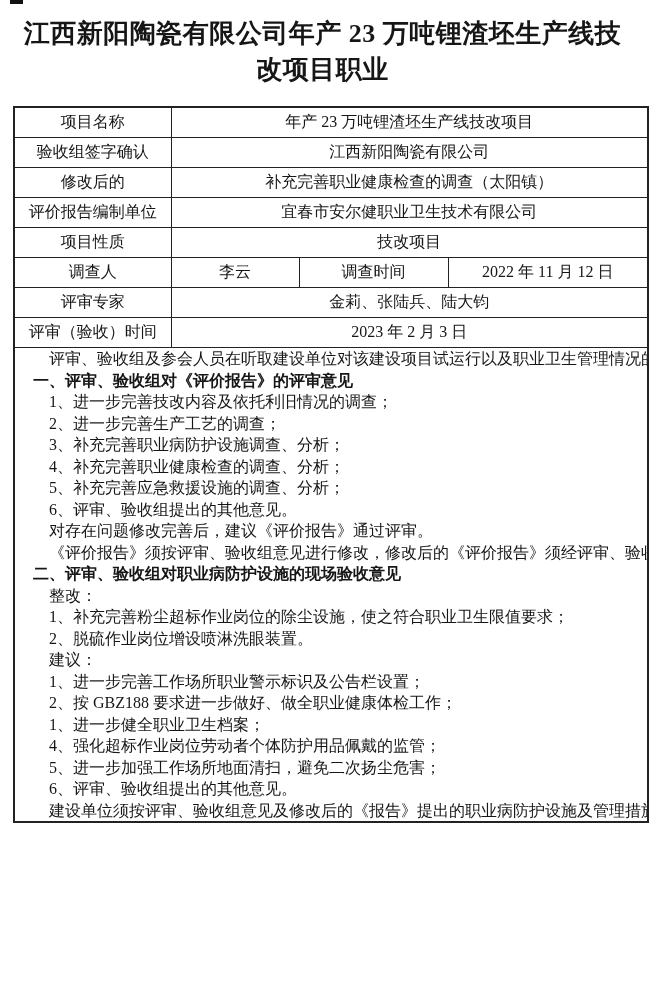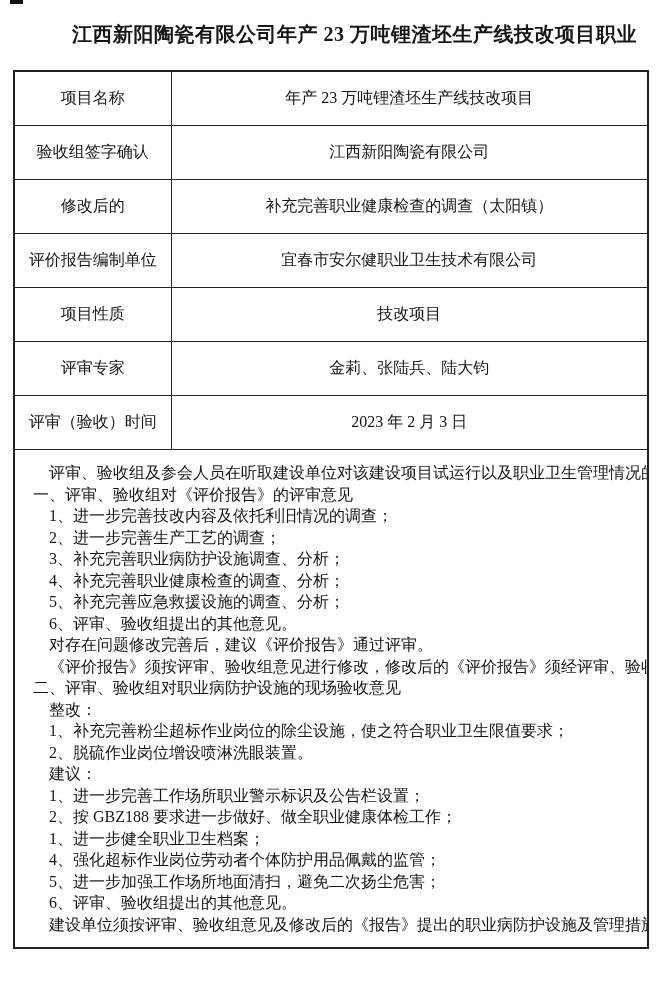--- a/index.html
+++ b/index.html
@@ -9,59 +9,59 @@
     color: #161616;
     font-family: "Liberation Serif", "DejaVu Serif", serif;
     position: relative;
     overflow: hidden;
   }
   .scan-artifact {
     position: absolute; left: 10px; top: 0;
     width: 13px; height: 4px; background: #111;
   }
   .doc-title {
-    margin: 16px 24px 0 14px;
-    text-align: right;
-    font-size: 20px;
+    margin: 16px 30px 0 14px;
+    text-align: center;
+    font-size: 26px;
     font-weight: bold;
     line-height: 36px;
     letter-spacing: 0.5px;
   }
   table.info-table {
     border-collapse: collapse;
     table-layout: fixed;
     width: 636px;
     margin: 18px 12px 0 13px;
     border: 2px solid #222;
   }
   table.info-table td {
     border: 1px solid #222;
     font-size: 16px;
     text-align: center;
     vertical-align: middle;
     height: 29px;
-    padding: 12px 2px;
+    padding: 0 2px;
     overflow: hidden;
     white-space: nowrap;
   }
   td.opinion-cell {
     text-align: left;
     white-space: normal;
     padding: 3px 11px 8px 11px;
     height: auto;
   }
   .opinion-cell p {
     margin: 0;
     font-size: 16px;
     line-height: 21.5px;
     text-align: justify;
     text-indent: 2em;
   }
   .opinion-cell p.heading {
-    font-weight: normal;
+    font-weight: bold;
     text-indent: 1em;
   }
 </style>
 </head>
 <body>
 
 <div class="scan-artifact"></div>
 
 <div class="doc-title">
   <div>江西新阳陶瓷有限公司年产 23 万吨锂渣坯生产线技改项目职业</div>
@@ -89,20 +89,26 @@
     </tr>
     <tr>
       <td>评价报告编制单位</td>
       <td colspan="3">宜春市安尔健职业卫生技术有限公司</td>
     </tr>
     <tr>
       <td>项目性质</td>
       <td colspan="3">技改项目</td>
     </tr>
     <tr>
+      <td>调查人</td>
+      <td>李云</td>
+      <td>调查时间</td>
+      <td>2022 年 11 月 12 日</td>
+    </tr>
+    <tr>
       <td>评审专家</td>
       <td colspan="3">金莉、张陆兵、陆大钧</td>
     </tr>
     <tr>
       <td>评审（验收）时间</td>
       <td colspan="3">2023 年 2 月 3 日</td>
     </tr>
     <tr>
       <td colspan="4" class="opinion-cell">
         <p>评审、验收组及参会人员在听取建设单位对该建设项目试运行以及职业卫生管理情况的介绍和报告编制单位对该建设项目职业病危害控制效果评价情况说明的基础上，查阅了有关资料，审阅了《评价报告》，并现场核查了该项目职业病防护设施及职业卫生管理情况，经过质询与讨论，形成如下意见：</p>

